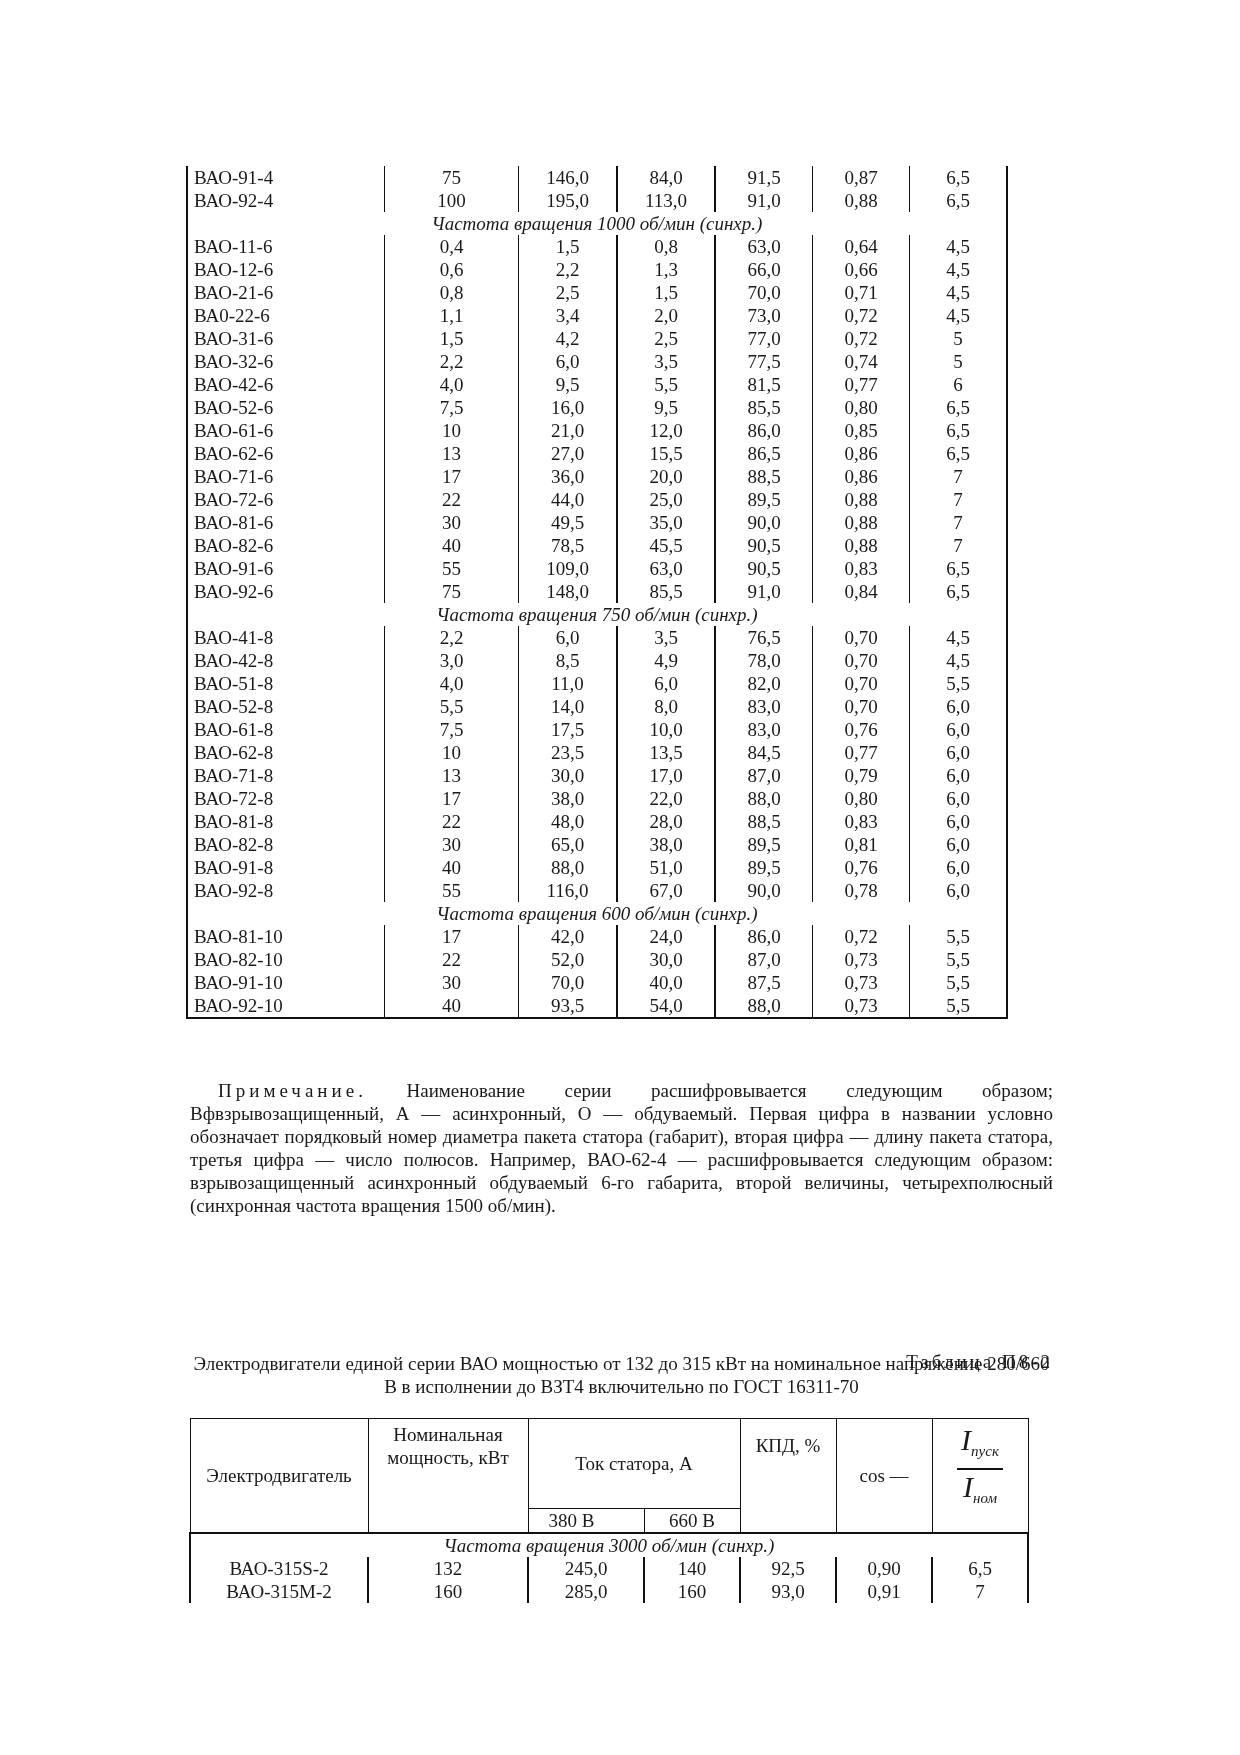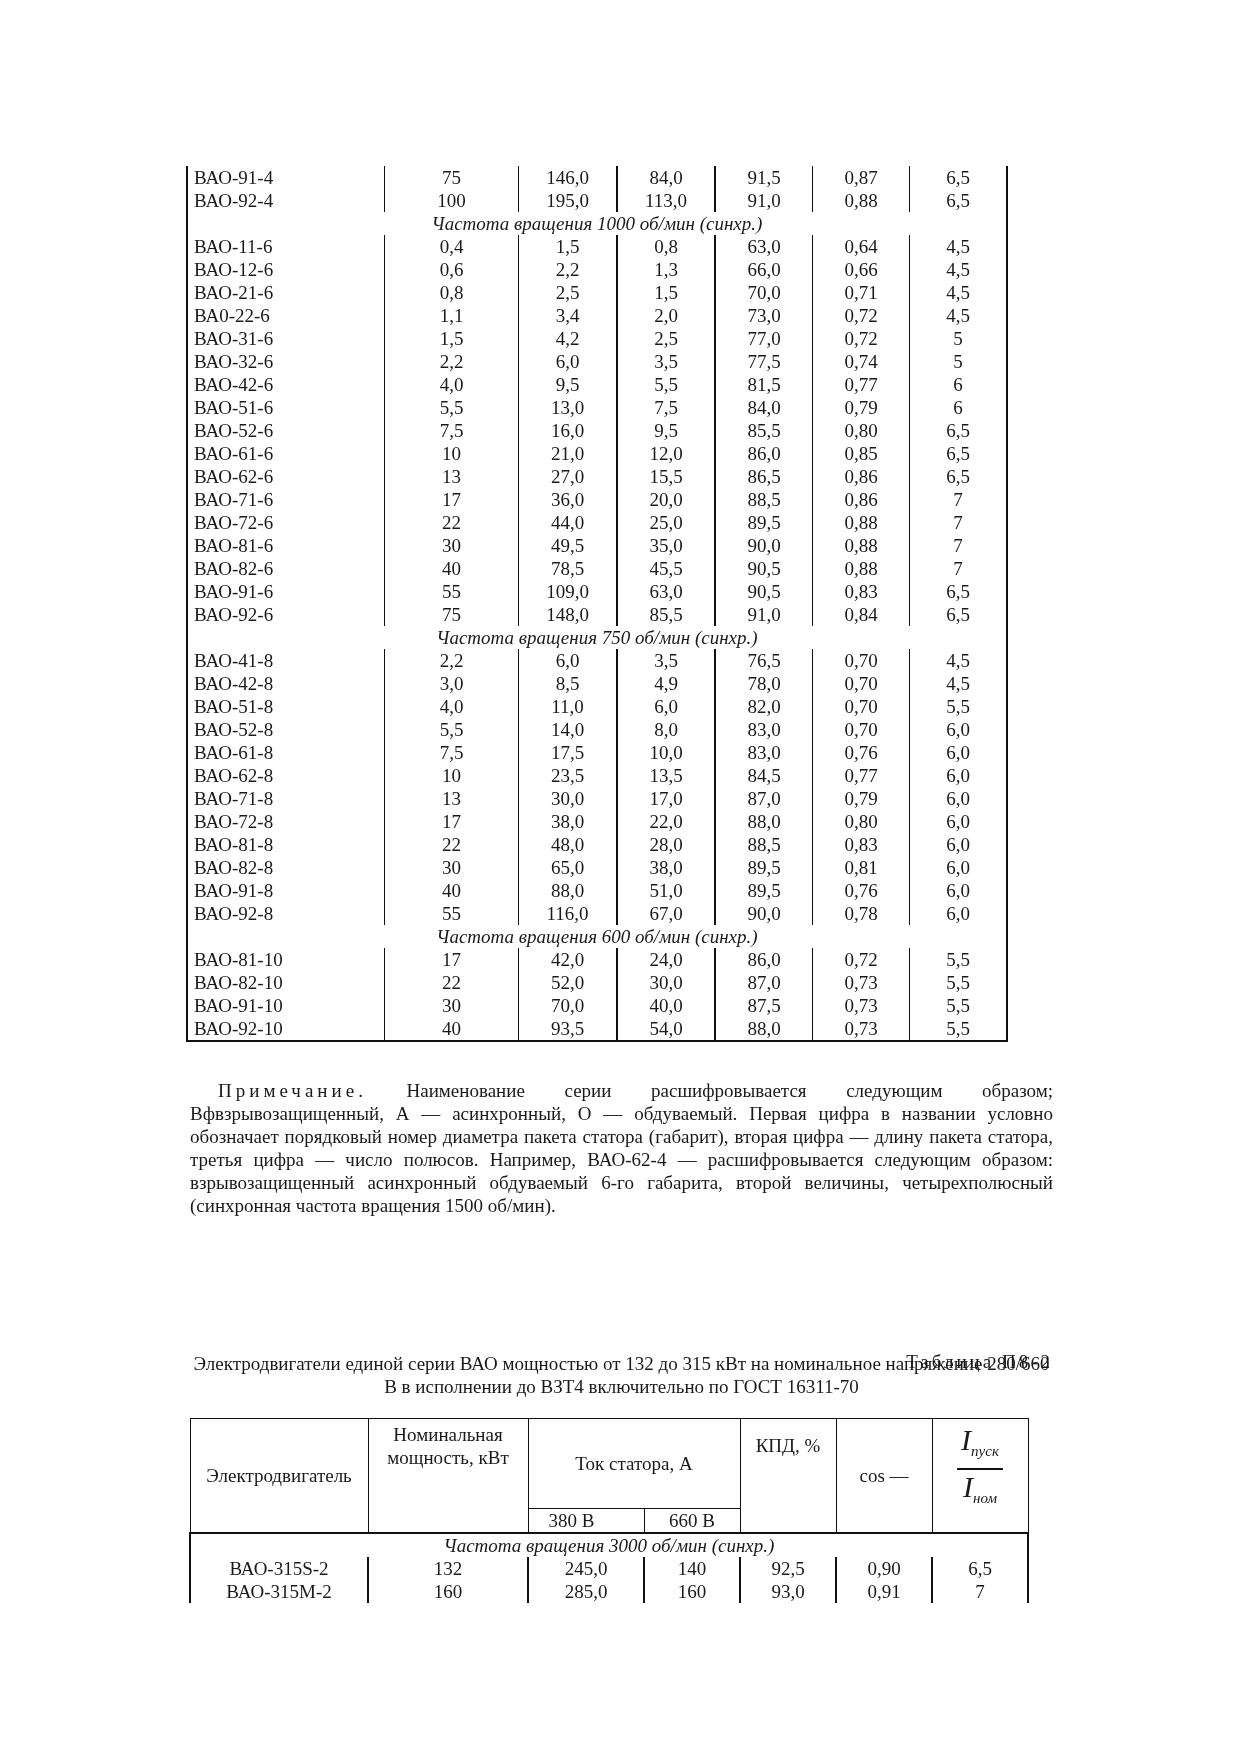--- a/index.html
+++ b/index.html
@@ -129,29 +129,20 @@
           <td class="c5">0,74</td>
           <td class="c6">5</td>
         </tr>
         <tr>
           <td class="c0">ВАО-42-6</td>
           <td class="c1">4,0</td>
           <td class="c2">9,5</td>
           <td class="c3">5,5</td>
           <td class="c4">81,5</td>
           <td class="c5">0,77</td>
-          <td class="c6">6</td>
-        </tr>
-        <tr>
-          <td class="c0">ВАО-51-6</td>
-          <td class="c1">5,5</td>
-          <td class="c2">13,0</td>
-          <td class="c3">7,5</td>
-          <td class="c4">84,0</td>
-          <td class="c5">0,79</td>
           <td class="c6">6</td>
         </tr>
         <tr>
           <td class="c0">ВАО-52-6</td>
           <td class="c1">7,5</td>
           <td class="c2">16,0</td>
           <td class="c3">9,5</td>
           <td class="c4">85,5</td>
           <td class="c5">0,80</td>
           <td class="c6">6,5</td>

